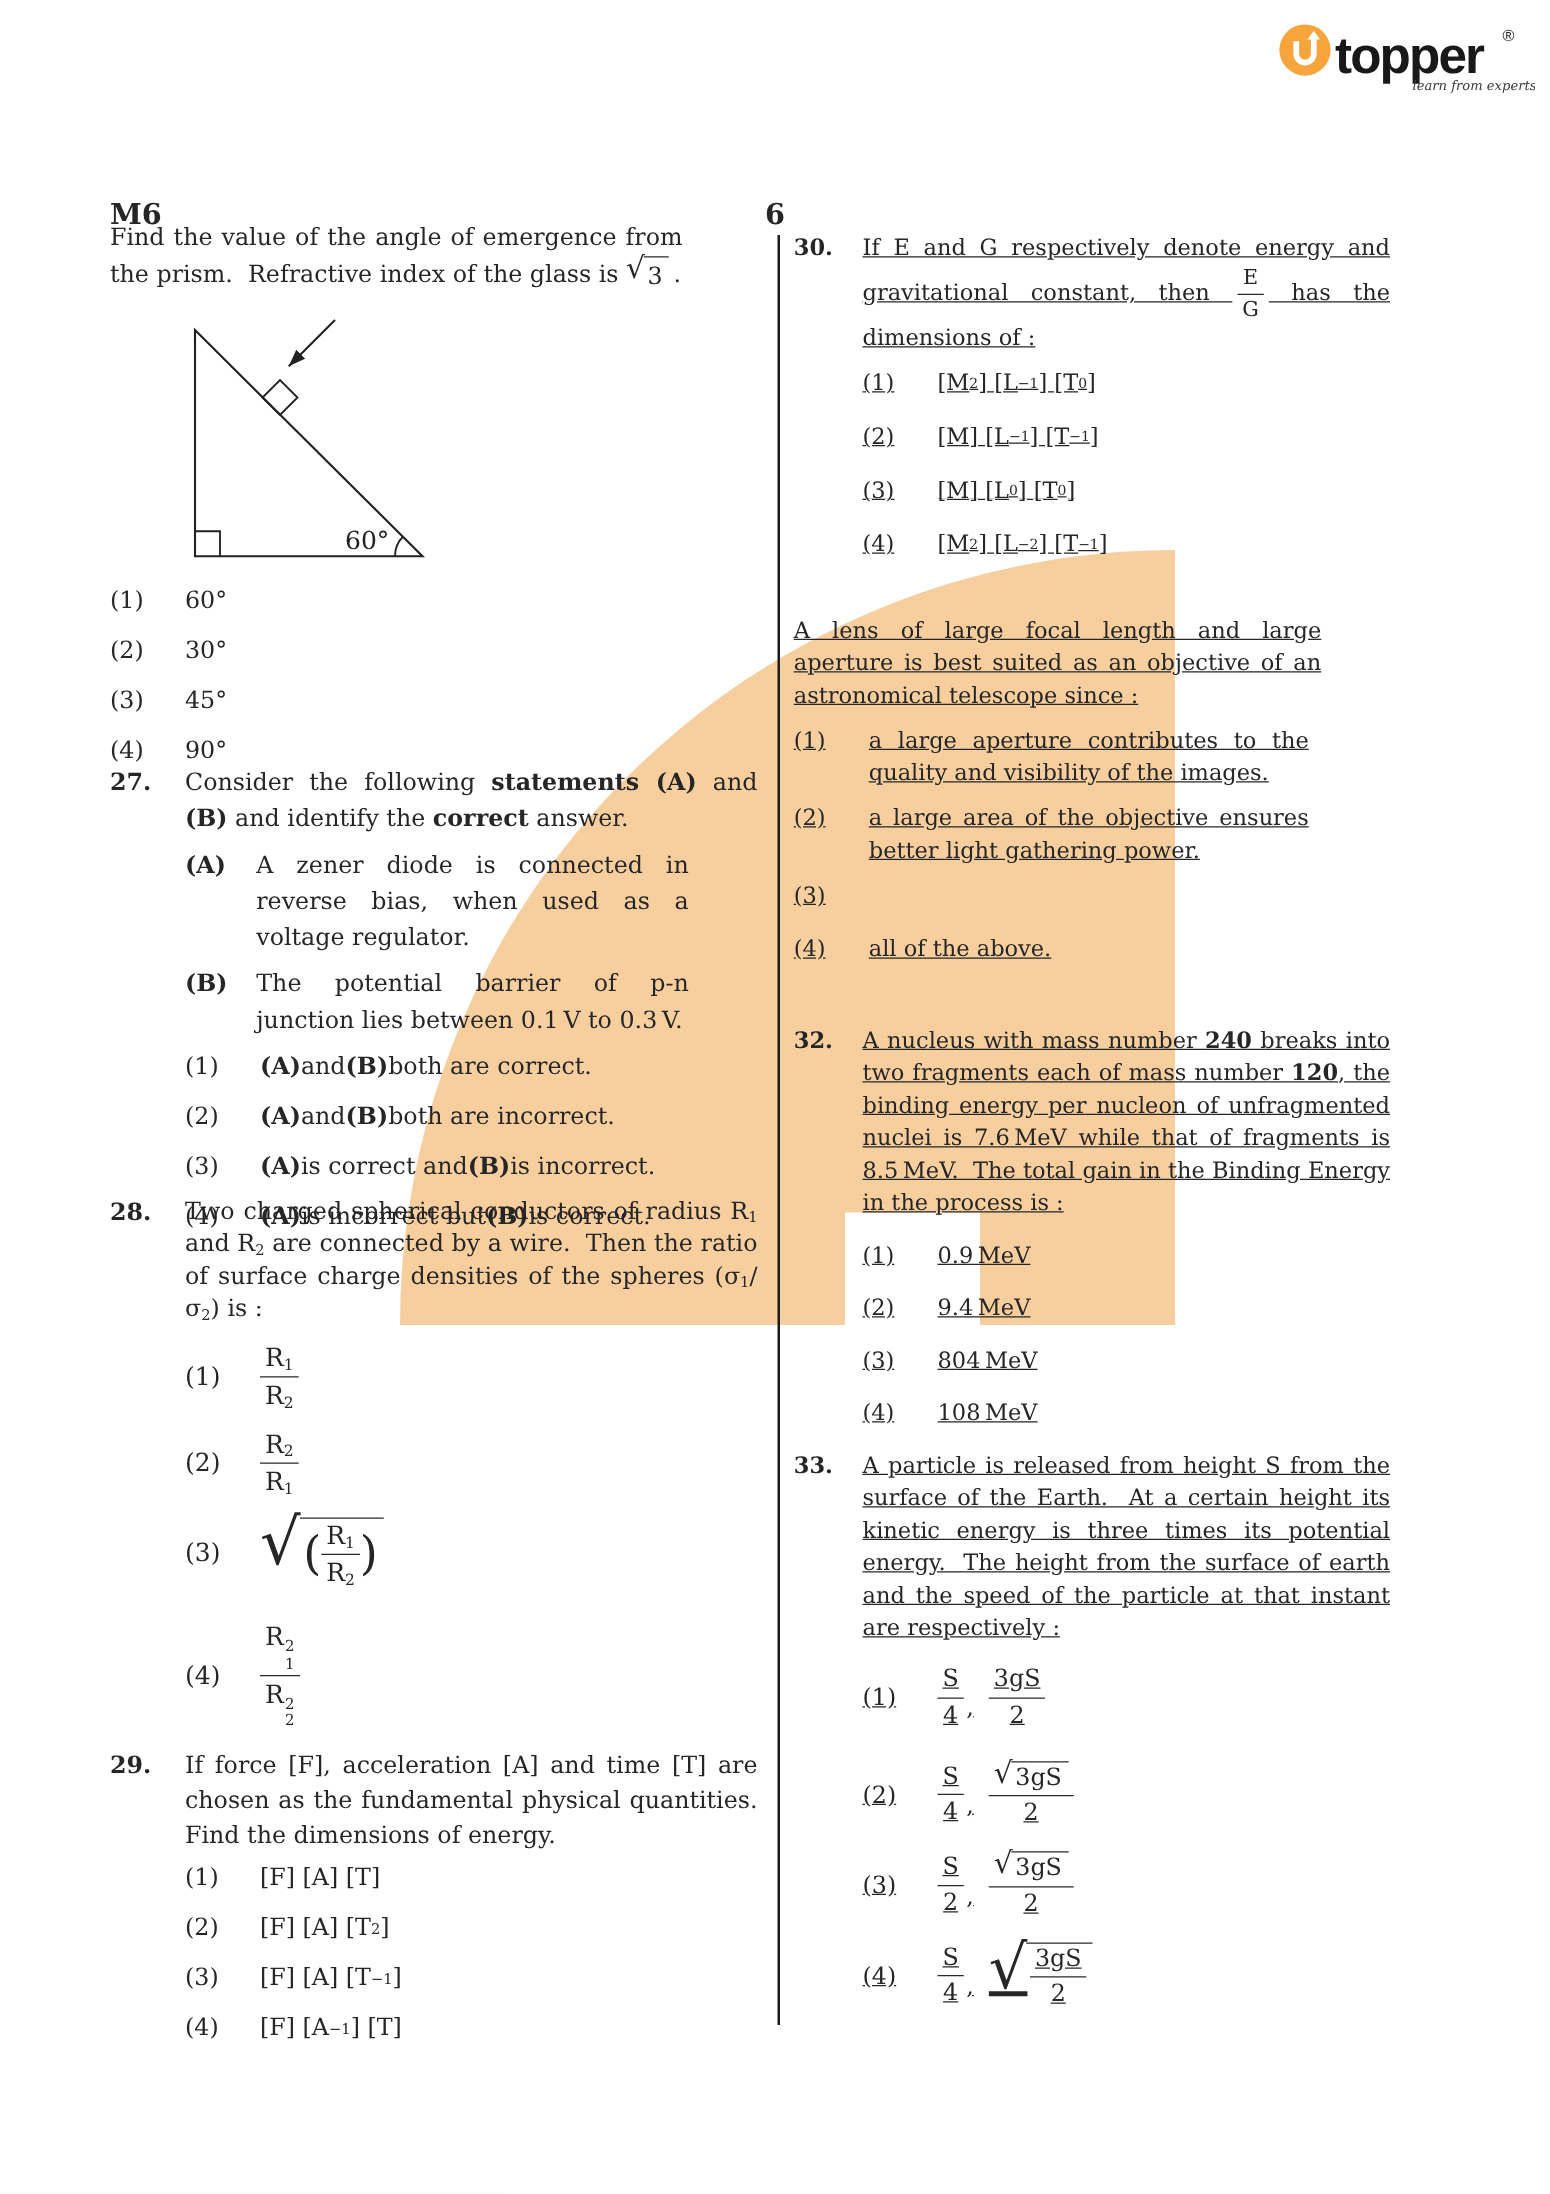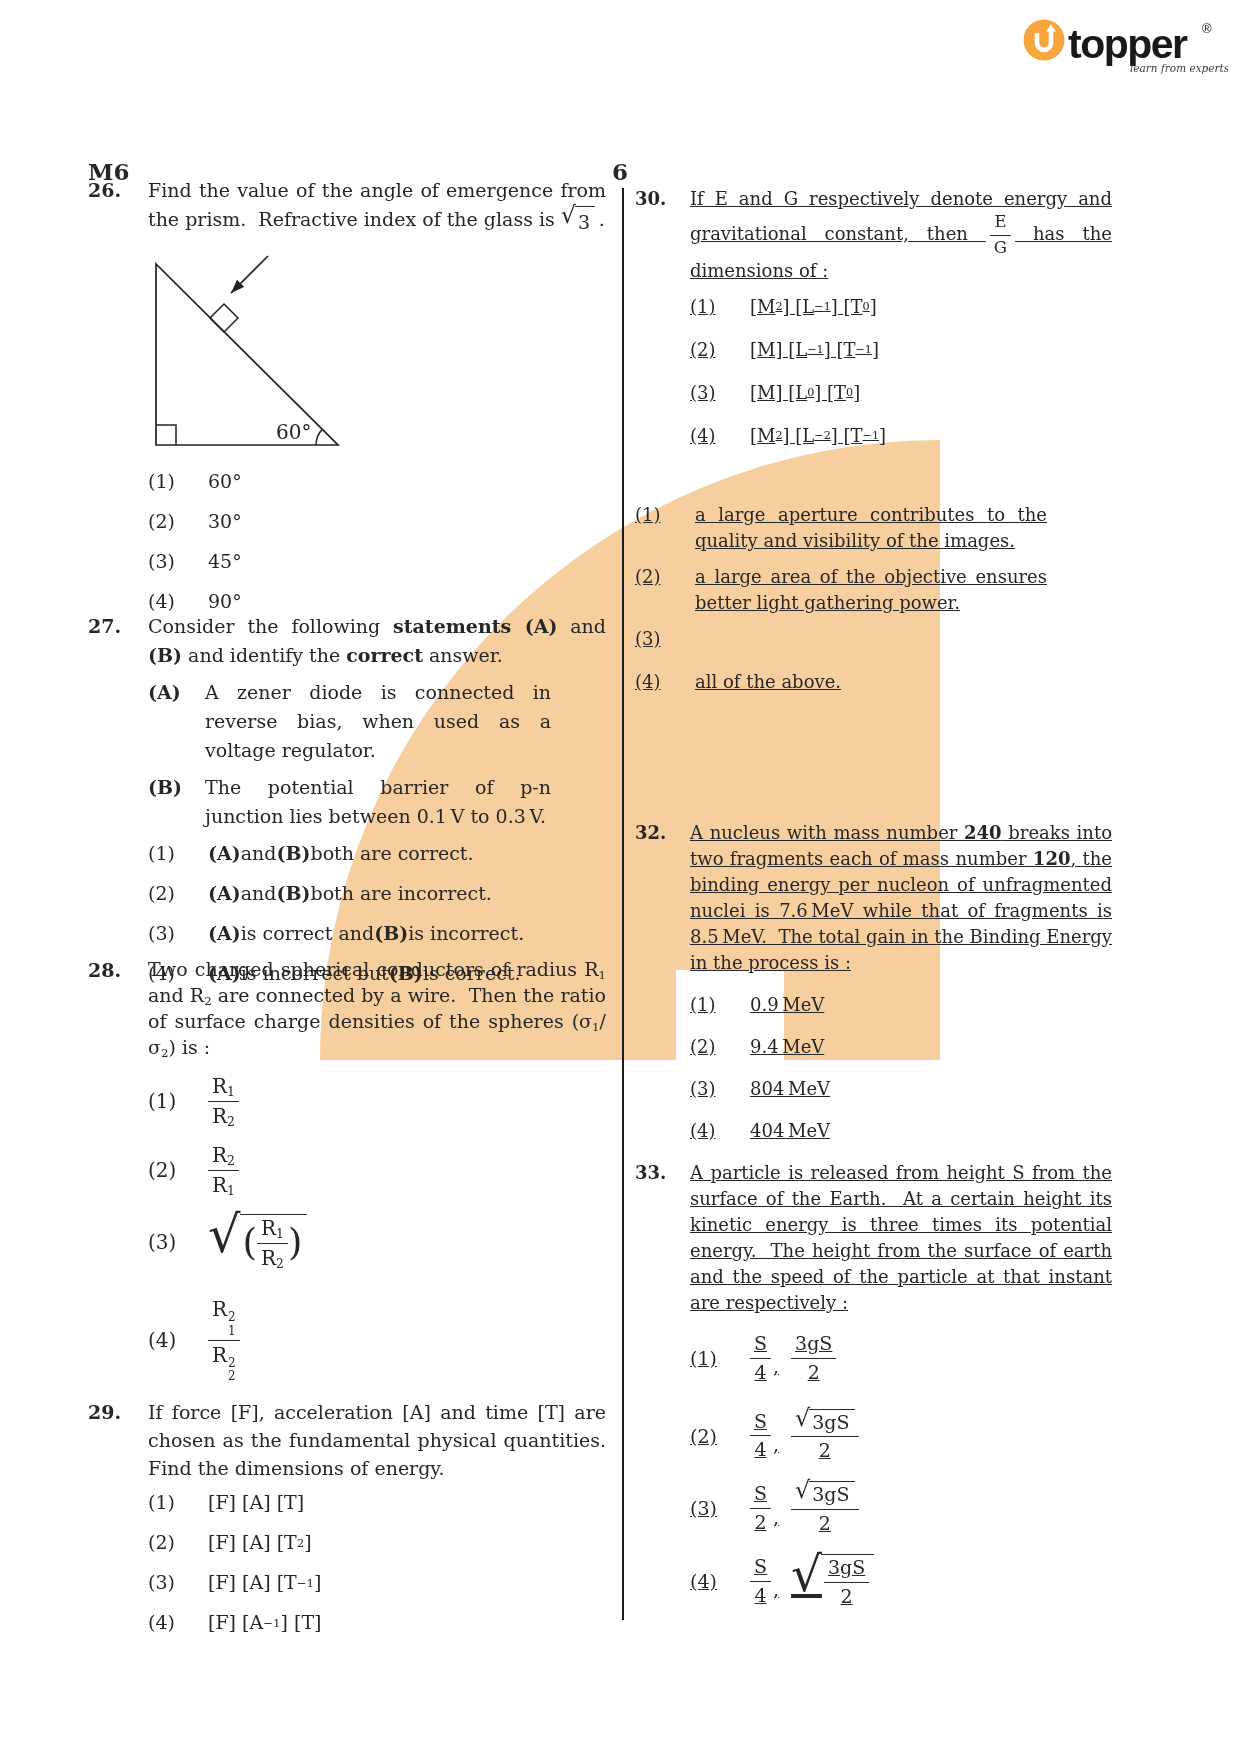--- a/index.html
+++ b/index.html
@@ -88,21 +88,20 @@
     </defs>
     <path d="M26,18 L26,199 L208,199 Z" fill="none" stroke="#222" stroke-width="1.7"></path>
     <path d="M26,179 L46,179 L46,199" fill="none" stroke="#222" stroke-width="1.5"></path>
     <path d="M186,199 A22,22 0 0 1 192.3,183.4" fill="none" stroke="#222" stroke-width="1.5"></path>
     <path d="M80,72 L94,86 L108,72 L94,58 Z" fill="none" stroke="#222" stroke-width="1.5"></path>
     <line x1="138" y1="10" x2="101" y2="47" stroke="#222" stroke-width="1.7" marker-end="url(#arr)"></line>
     <text x="146" y="193" font-size="20" fill="#222">60°</text>
   </svg>
 
   <div class="q left" style="top:176px">
-    <div class="qnum">26.</div>
     <div class="qbody">
       <div class="stem">Find the value of the angle of emergence from the prism.&nbsp; Refractive index of the glass is <span class="sq">
             <span class="r">√</span>
             <span class="v">3</span>
           </span> .</div>
       <div class="opts" style="margin-top:230px">
         <div class="opt">
             <span class="olab">(1)</span>
             <span class="oval">60°</span>
           </div>
@@ -258,20 +257,21 @@
         <div class="opt">
             <span class="olab">(4)</span>
             <span class="oval">[M<sup>2</sup>] [L<sup>−2</sup>] [T<sup>−1</sup>]</span>
           </div>
       </div>
     </div>
   </div>
 
   <div class="q right" style="top:492px">
     <div class="qbody">
+      <div class="stem">A lens of large focal length and large aperture is best suited as an objective of an astronomical telescope since :</div>
       <div class="opts" style="margin-top:10px">
         <div class="opt" style="margin-bottom:10px">
             <span class="olab">(1)</span>
             <span class="oval txt">a large aperture contributes to the quality and visibility of the images.</span>
           </div>
         <div class="opt" style="margin-bottom:10px">
             <span class="olab">(2)</span>
             <span class="oval txt">a large area of the objective ensures better light gathering power.</span>
           </div>
         <div class="opt" style="margin-bottom:17px">
@@ -297,21 +297,21 @@
         <div class="opt" style="margin-bottom:16px">
             <span class="olab">(2)</span>
             <span class="oval">9.4 MeV</span>
           </div>
         <div class="opt" style="margin-bottom:16px">
             <span class="olab">(3)</span>
             <span class="oval">804 MeV</span>
           </div>
         <div class="opt">
             <span class="olab">(4)</span>
-            <span class="oval">404 MeV</span>
+            <span class="oval">108 MeV</span>
           </div>
       </div>
     </div>
   </div>
 
   <div class="q right" style="top:1160px">
     <div class="qnum">33.</div>
     <div class="qbody">
       <div class="stem">A particle is released from height S from the surface of the Earth.&nbsp; At a certain height its kinetic energy is three times its potential energy.&nbsp; The height from the surface of earth and the speed of the particle at that instant are respectively :</div>
       <div class="opts" style="margin-top:16px;font-size:19px">

